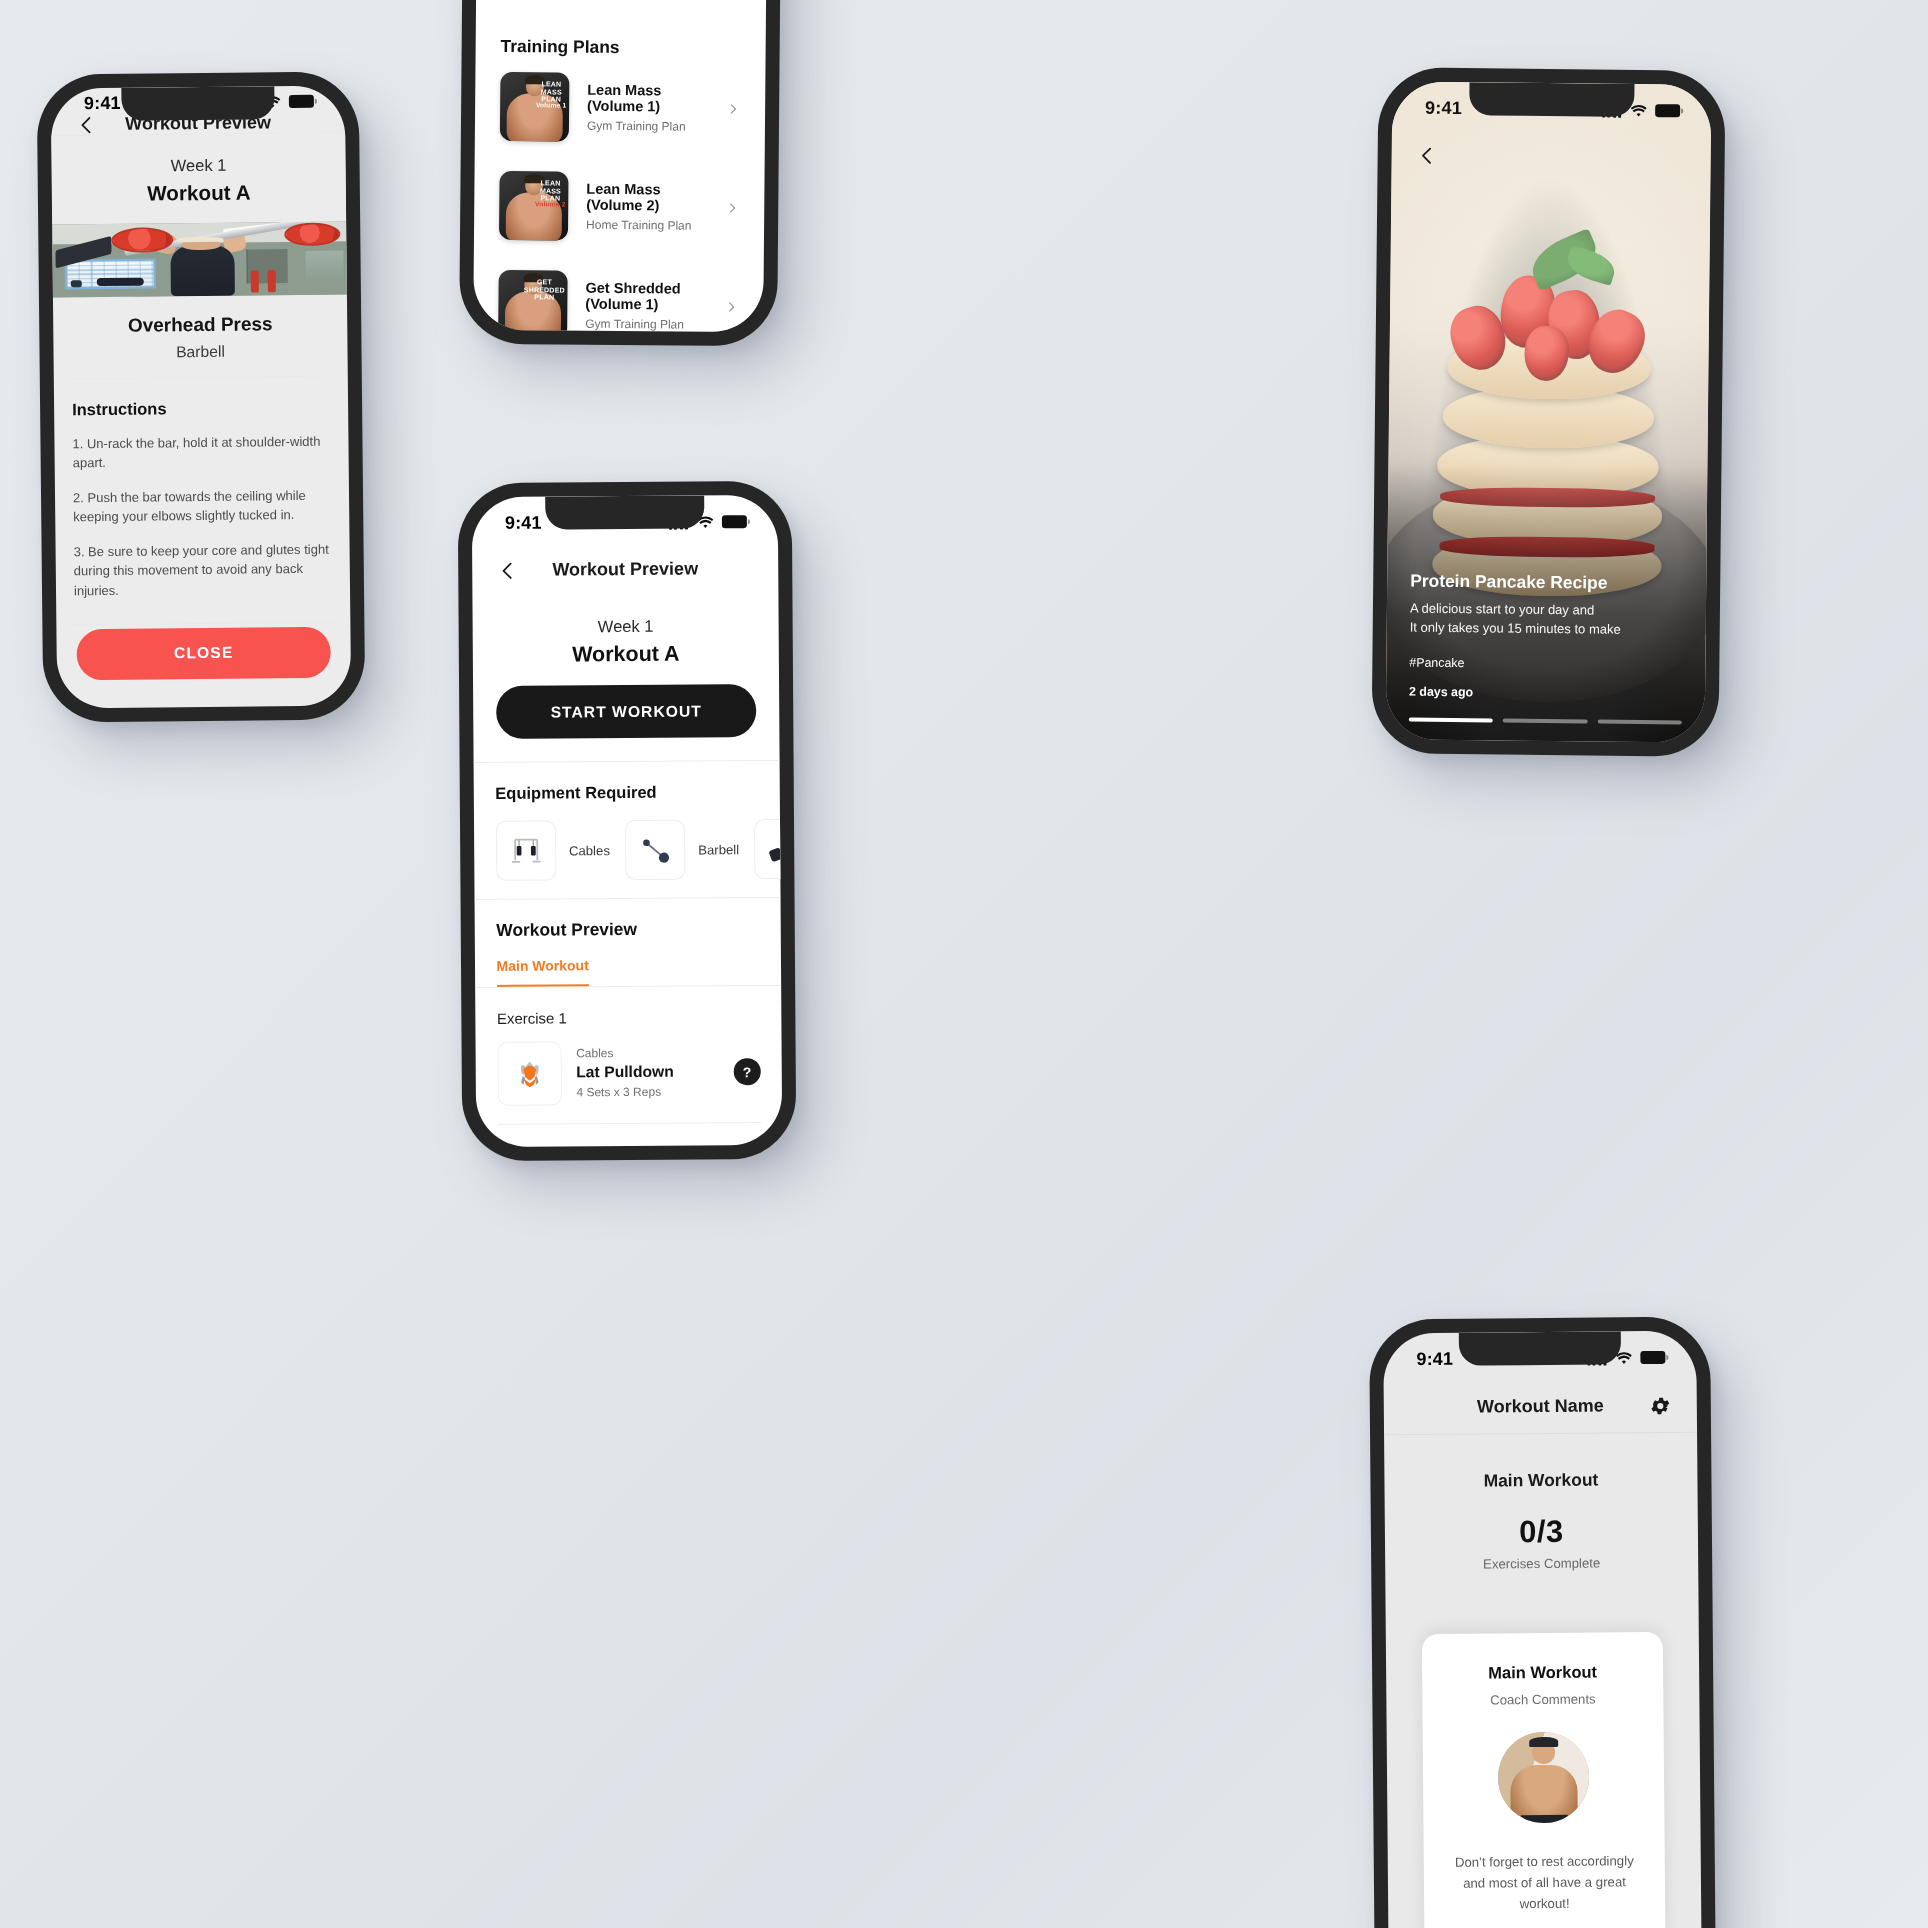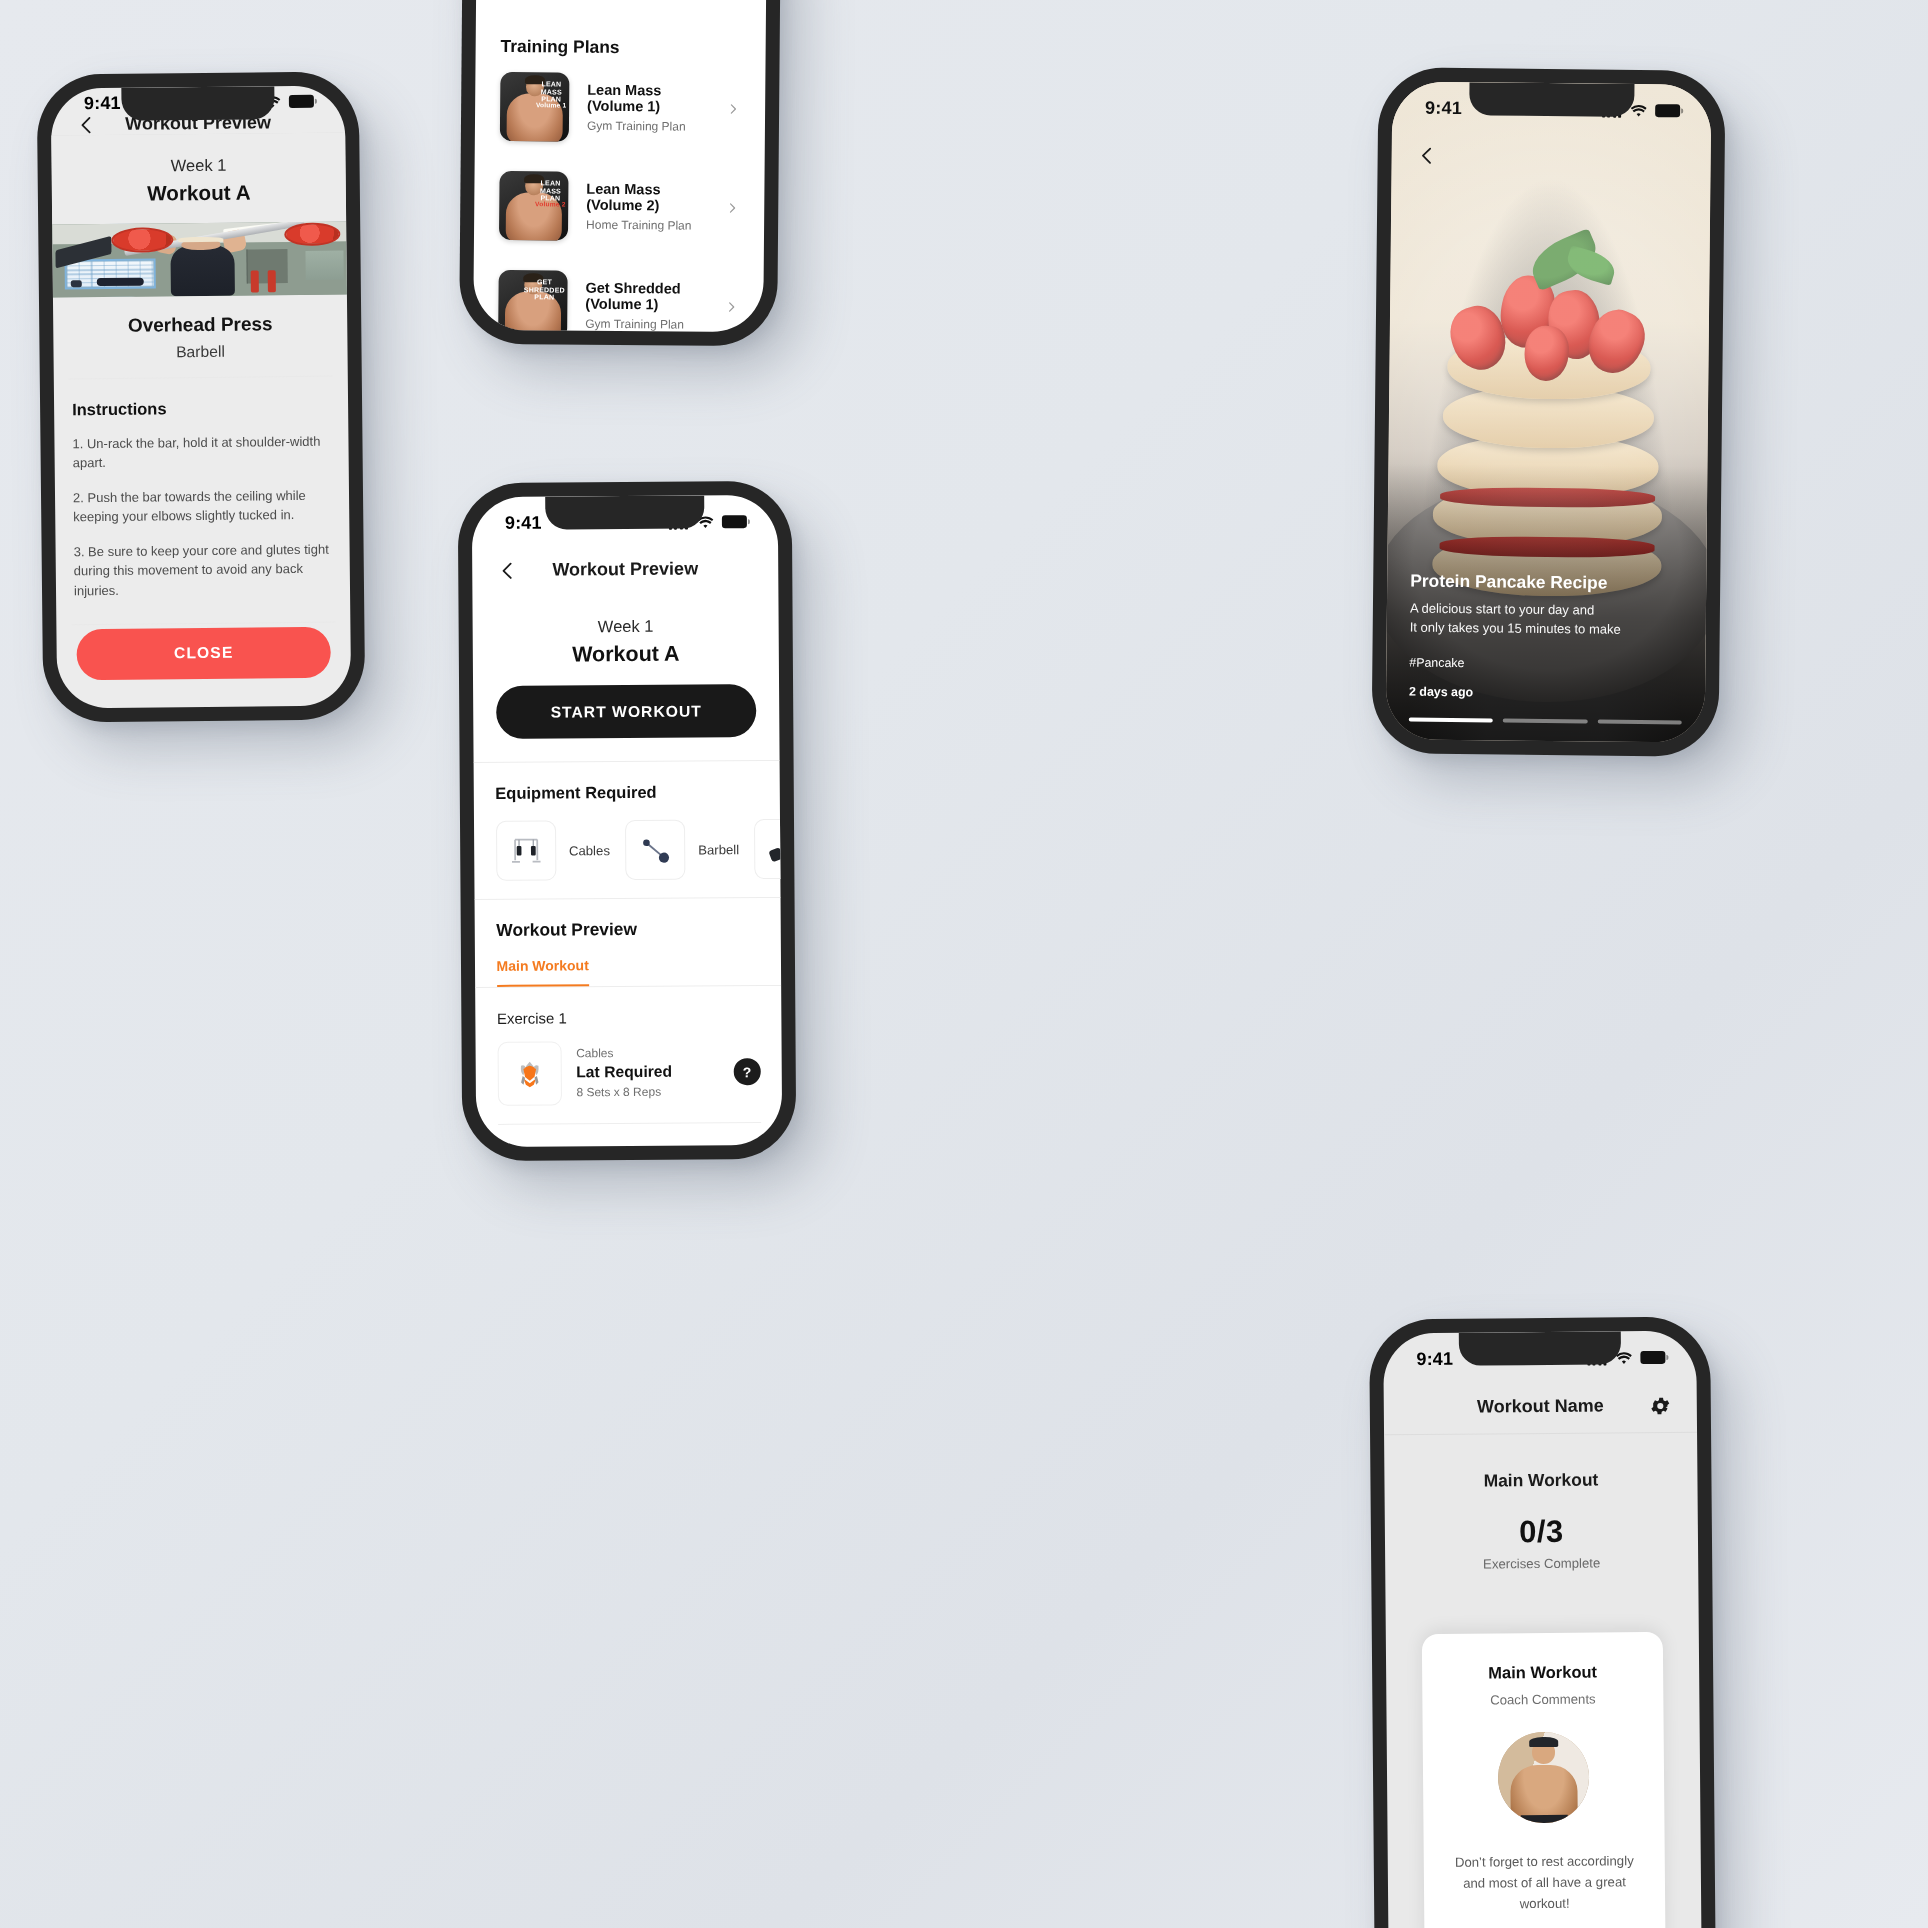--- a/index.html
+++ b/index.html
@@ -630,22 +630,22 @@
             <path d="M35 14 q-4 -2 -6 2 l3 10 q4 -3 3 -12z" fill="#bdbdbd"></path>
             <path d="M24 14 l-8 4 2 10 6 5 6 -5 2 -10z" fill="#F7761A"></path>
             <path d="M24 20 l-6 -4 6 -2 6 2z" fill="#F7761A"></path>
             <path d="M16 30 l3 8 5 3 5 -3 3 -8 -8 6z" fill="#F7761A"></path>
             <path d="M15 27 l-2 8 3 3 2 -9z" fill="#9a9a9a"></path>
             <path d="M33 27 l2 8 -3 3 -2 -9z" fill="#9a9a9a"></path>
           </svg>
         </div>
         <div class="ex-meta">
           <div class="ex-sub">Cables</div>
-          <div class="ex-ttl">Lat Required</div>
-          <div class="ex-sets">8 Sets x 8 Reps</div>
+          <div class="ex-ttl">Lat Pulldown</div>
+          <div class="ex-sets">4 Sets x 3 Reps</div>
         </div>
         <div class="q-badge">?</div>
       </div>
       <div class="row-sep"></div>
 
       <div class="exrow-head">Exercise 2</div>
 
     </div>
   </div>
 

